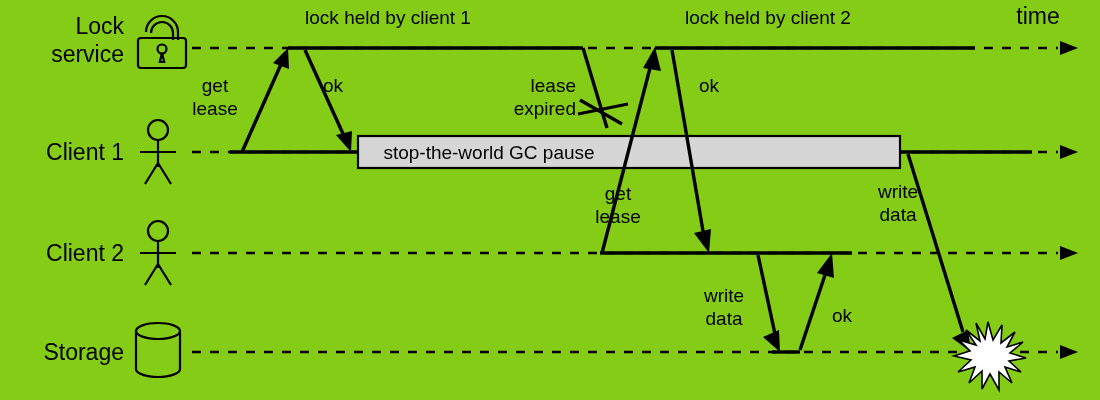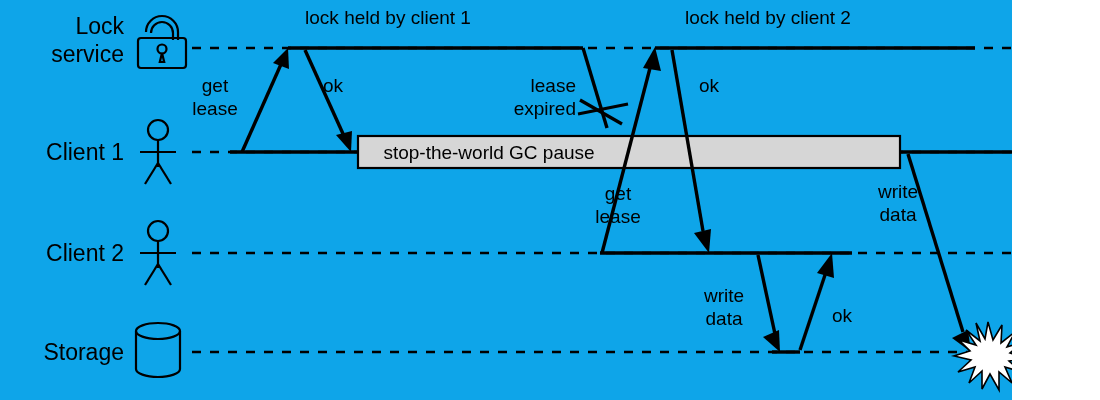--- a/index.html
+++ b/index.html
@@ -2,23 +2,23 @@
 <html><head>
 <meta charset="utf-8">
 <style>
   html, body {
     margin: 0;
     padding: 0;
     background: #ffffff;
   }
   #diagram-root {
     position: relative;
-    width: 1012px;
+    width: 1100px;
     height: 400px;
-    background: #0ea5e9;
+    background: #84cc16;
     font-family: "Liberation Sans", sans-serif;
     overflow: hidden;
   }
   svg.canvas {
     position: absolute;
     top: 0;
     left: 0;
     width: 1100px;
     height: 400px;
   }

